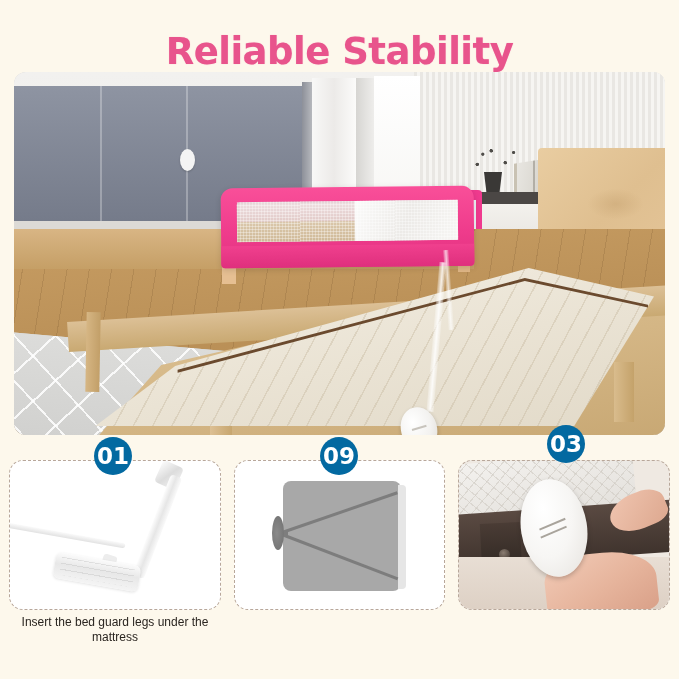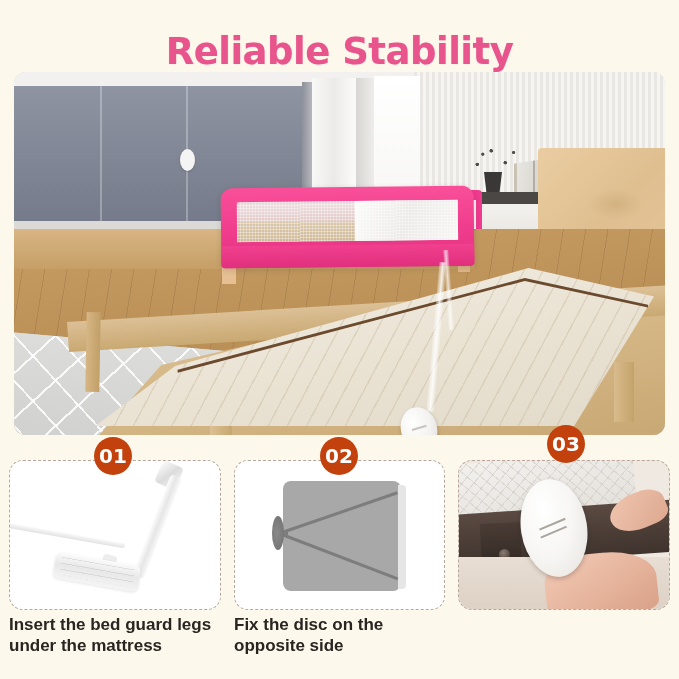--- a/index.html
+++ b/index.html
@@ -303,23 +303,23 @@
   .hero-disc::after {
     content: ""; position: absolute; left: 11px; top: 20px;
     width: 15px; height: 2px; background: #c8c4bd;
   }
 
   
   .badge {
     position: absolute;
     width: 38px; height: 38px;
     border-radius: 50%;
-    background: #c2410c;
+    background: #0369a1;
     color: #ffffff;
-    font-size: 20px;
+    font-size: 23px;
     font-weight: bold;
     display: flex; align-items: center; justify-content: center;
     font-family: "DejaVu Sans", sans-serif;
     z-index: 5;
   }
   .badge-1 { left: 94px; top: 437px; }
   .badge-2 { left: 320px; top: 437px; }
   .badge-3 { left: 547px; top: 425px; }
 
   
@@ -490,26 +490,25 @@
   
   .captions {
     position: absolute;
     left: 9px; top: 615px;
     width: 661px;
     display: flex;
     gap: 13px;
   }
   .caption {
     width: 212px;
-    text-align: left;
-    font-size: 17px;
+    text-align: center;
+    font-size: 12px;
     line-height: 1.22;
     color: #2a2520;
     font-family: "Liberation Sans", sans-serif;
-    font-weight: bold;
   }
 </style>
 </head>
 <body>
 
 <div class="title-bar">
   <div class="title">Reliable Stability</div>
 </div>
 
 <div class="hero">
@@ -577,21 +576,21 @@
     </div>
     <div class="guard-bottom-bar"></div>
   </div>
 
   <div class="strap"></div>
   <div class="strap-2"></div>
   <div class="hero-disc"></div>
 </div>
 
 <div class="badge badge-1">01</div>
-<div class="badge badge-2">02</div>
+<div class="badge badge-2">09</div>
 <div class="badge badge-3">03</div>
 
 <div class="cards">
 
   <div class="card c1">
     <div class="leg-top-clip"></div>
     <div class="leg-vert"></div>
     <div class="leg-arm"></div>
     <div class="leg-joint"></div>
     <div class="leg-base"></div>
@@ -618,14 +617,13 @@
     <div class="c3-hand"></div>
     <div class="c3-disc">
       <div class="c3-disc-slot-a"></div>
       <div class="c3-disc-slot-b"></div>
     </div>
   </div>
 </div>
 
 <div class="captions">
   <div class="caption">Insert the bed guard legs under the mattress</div>
-  <div class="caption">Fix the disc on the opposite side</div>
 </div>
 
 </body></html>

